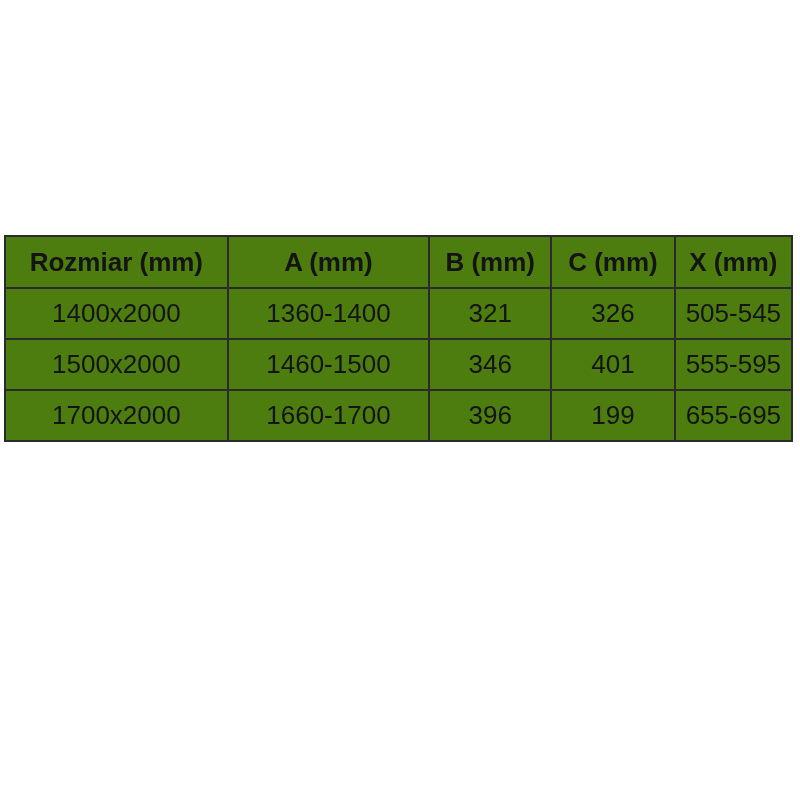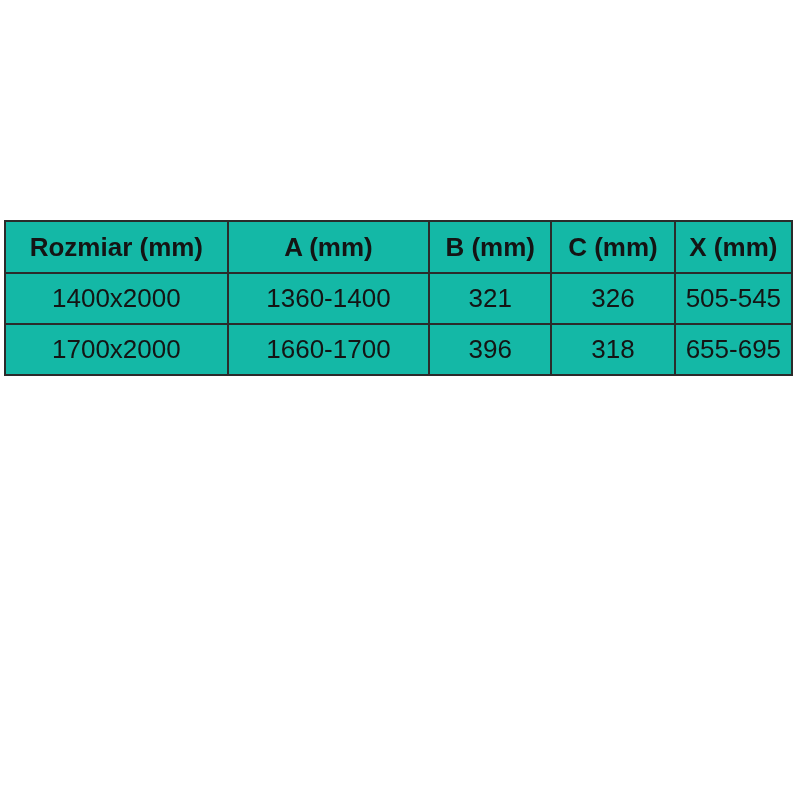--- a/index.html
+++ b/index.html
@@ -10,25 +10,25 @@
   body {
     width: 800px;
     height: 800px;
     position: relative;
     font-family: "Liberation Sans", sans-serif;
     color: #141414;
   }
   table.spec-table {
     position: absolute;
     left: 4px;
-    top: 220px;
+    top: 235px;
     width: 789px;
     border-collapse: collapse;
     table-layout: fixed;
-    background: #14b8a6;
+    background: #4d7c0f;
   }
   table.spec-table th,
   table.spec-table td {
     border: 2px solid #2b2b2b;
     text-align: center;
     vertical-align: middle;
     padding: 0;
     color: #141414;
     overflow: hidden;
     white-space: nowrap;
@@ -71,20 +71,27 @@
   </thead>
   <tbody>
     <tr>
       <td>1400x2000</td>
       <td>1360-1400</td>
       <td>321</td>
       <td>326</td>
       <td>505-545</td>
     </tr>
     <tr>
+      <td>1500x2000</td>
+      <td>1460-1500</td>
+      <td>346</td>
+      <td>401</td>
+      <td>555-595</td>
+    </tr>
+    <tr>
       <td>1700x2000</td>
       <td>1660-1700</td>
       <td>396</td>
-      <td>318</td>
+      <td>199</td>
       <td>655-695</td>
     </tr>
   </tbody>
 </table>
 
 </body></html>

